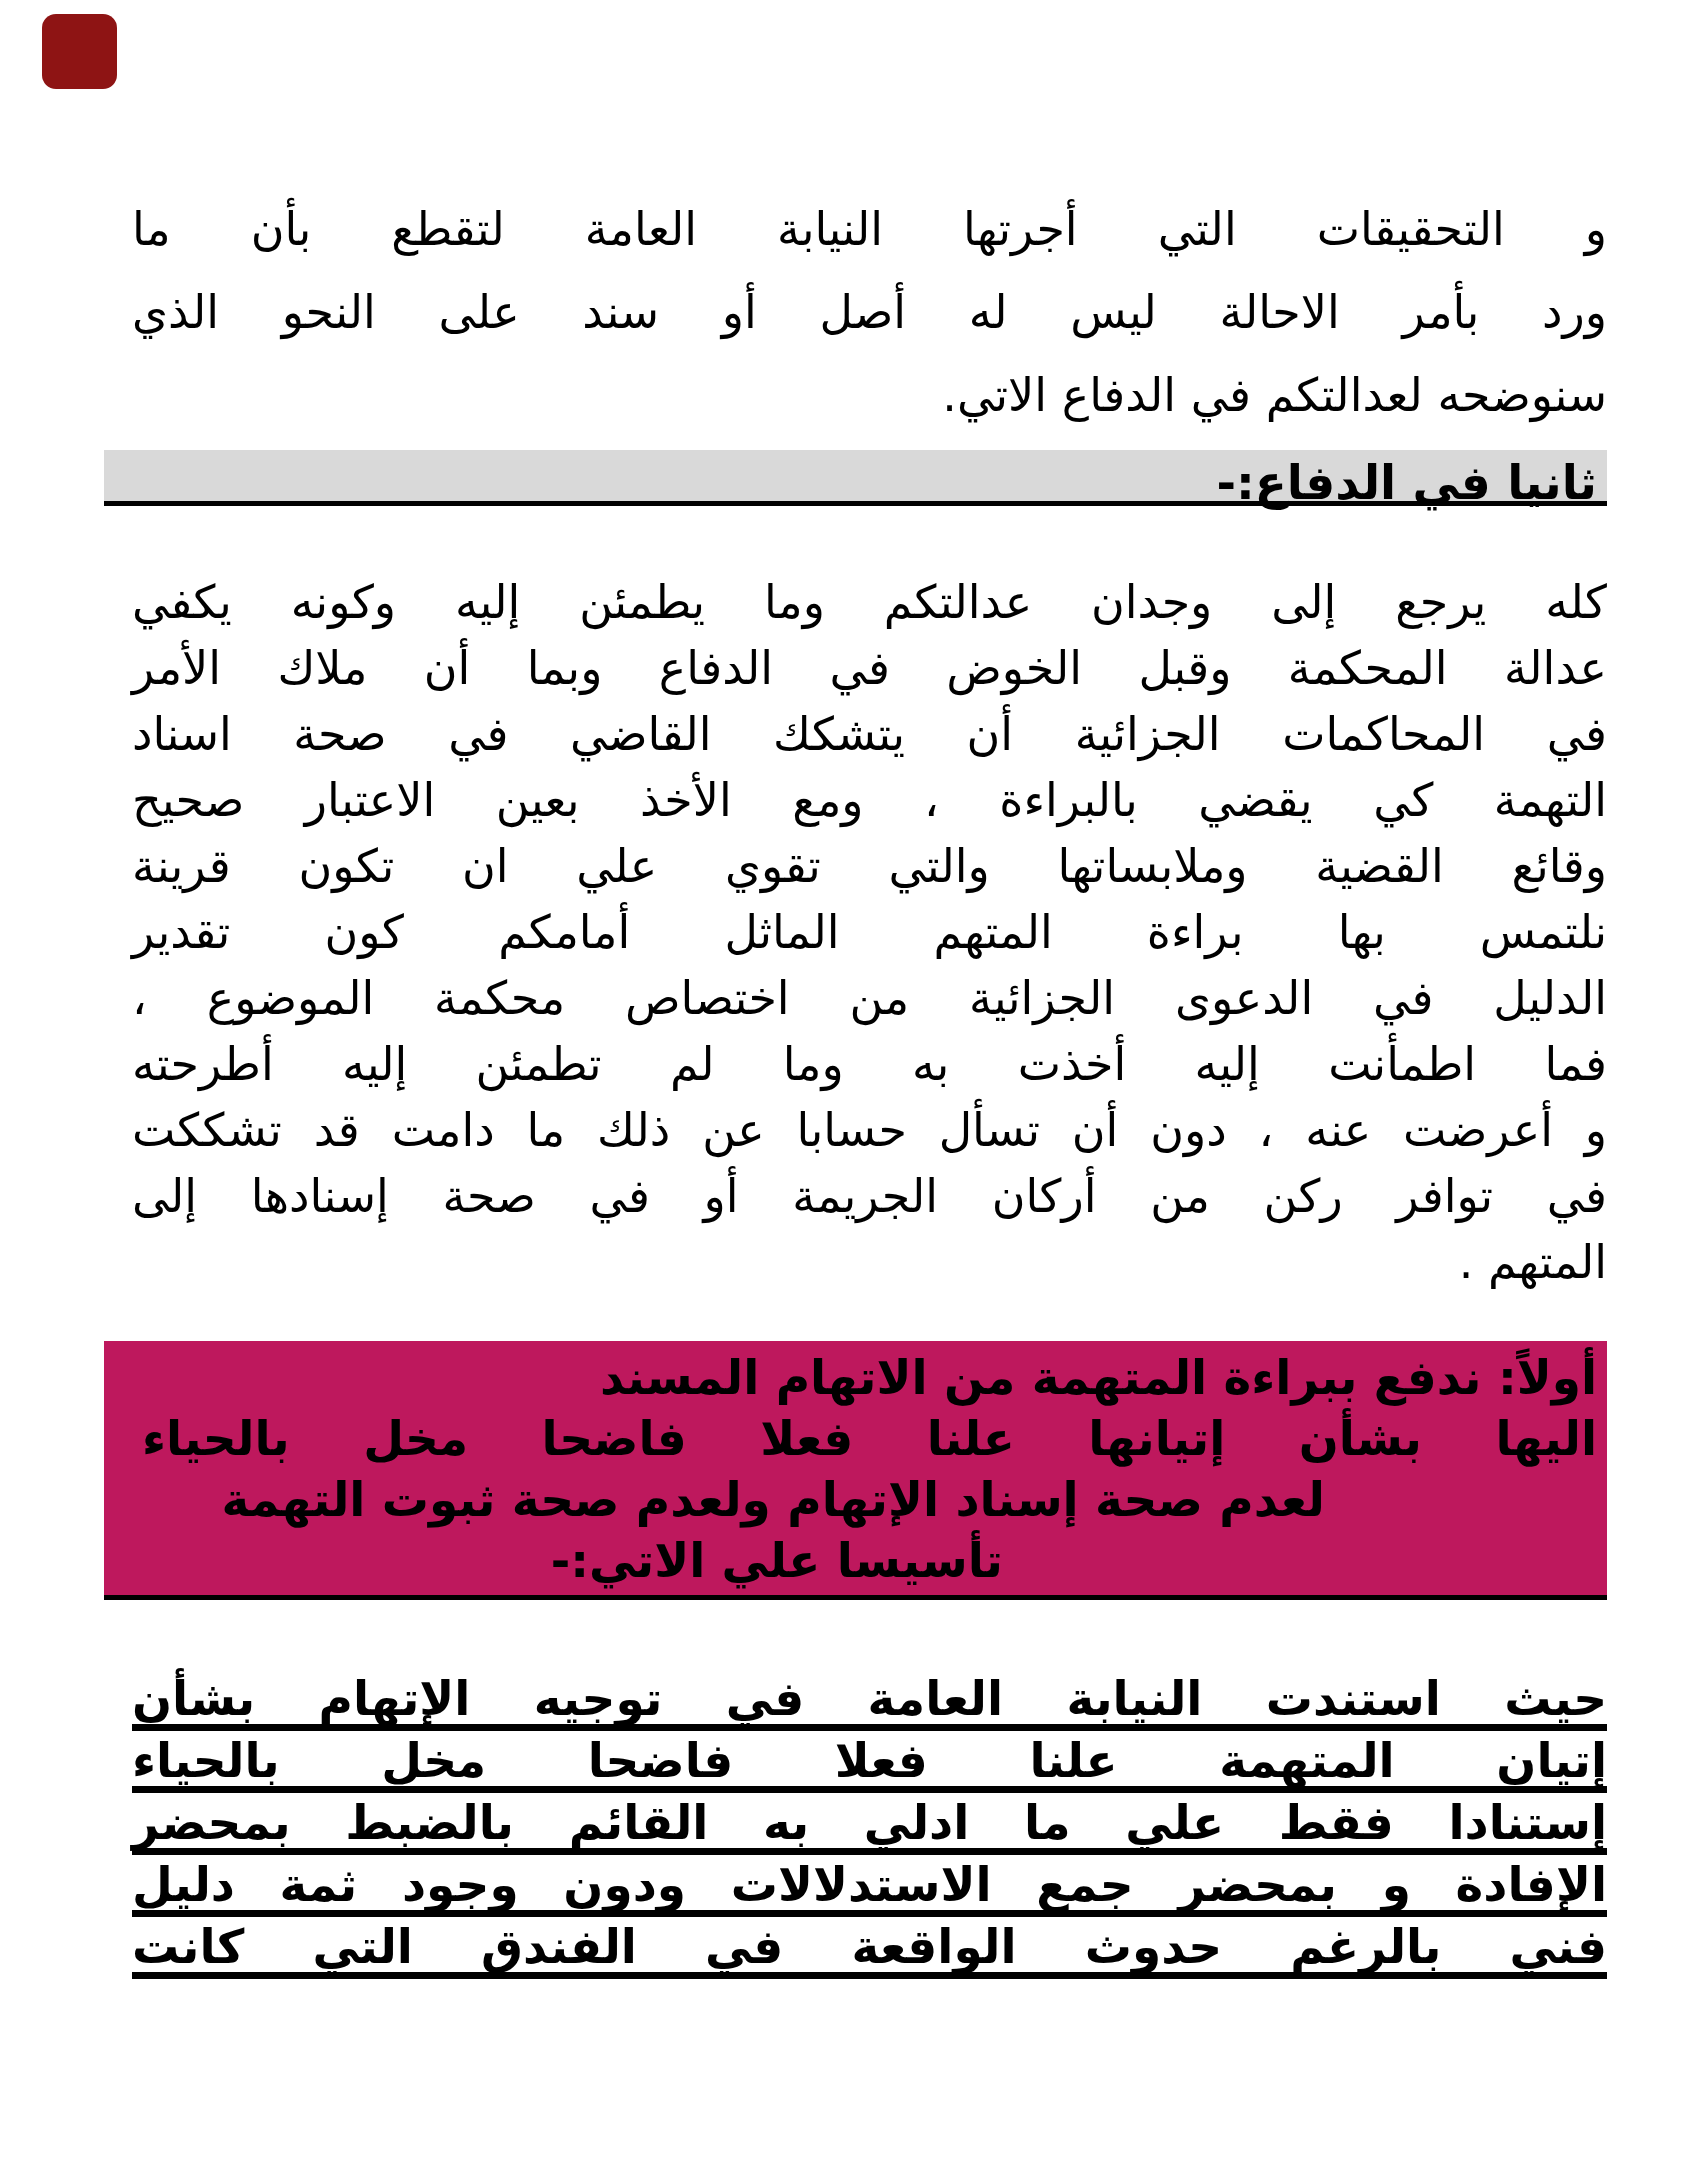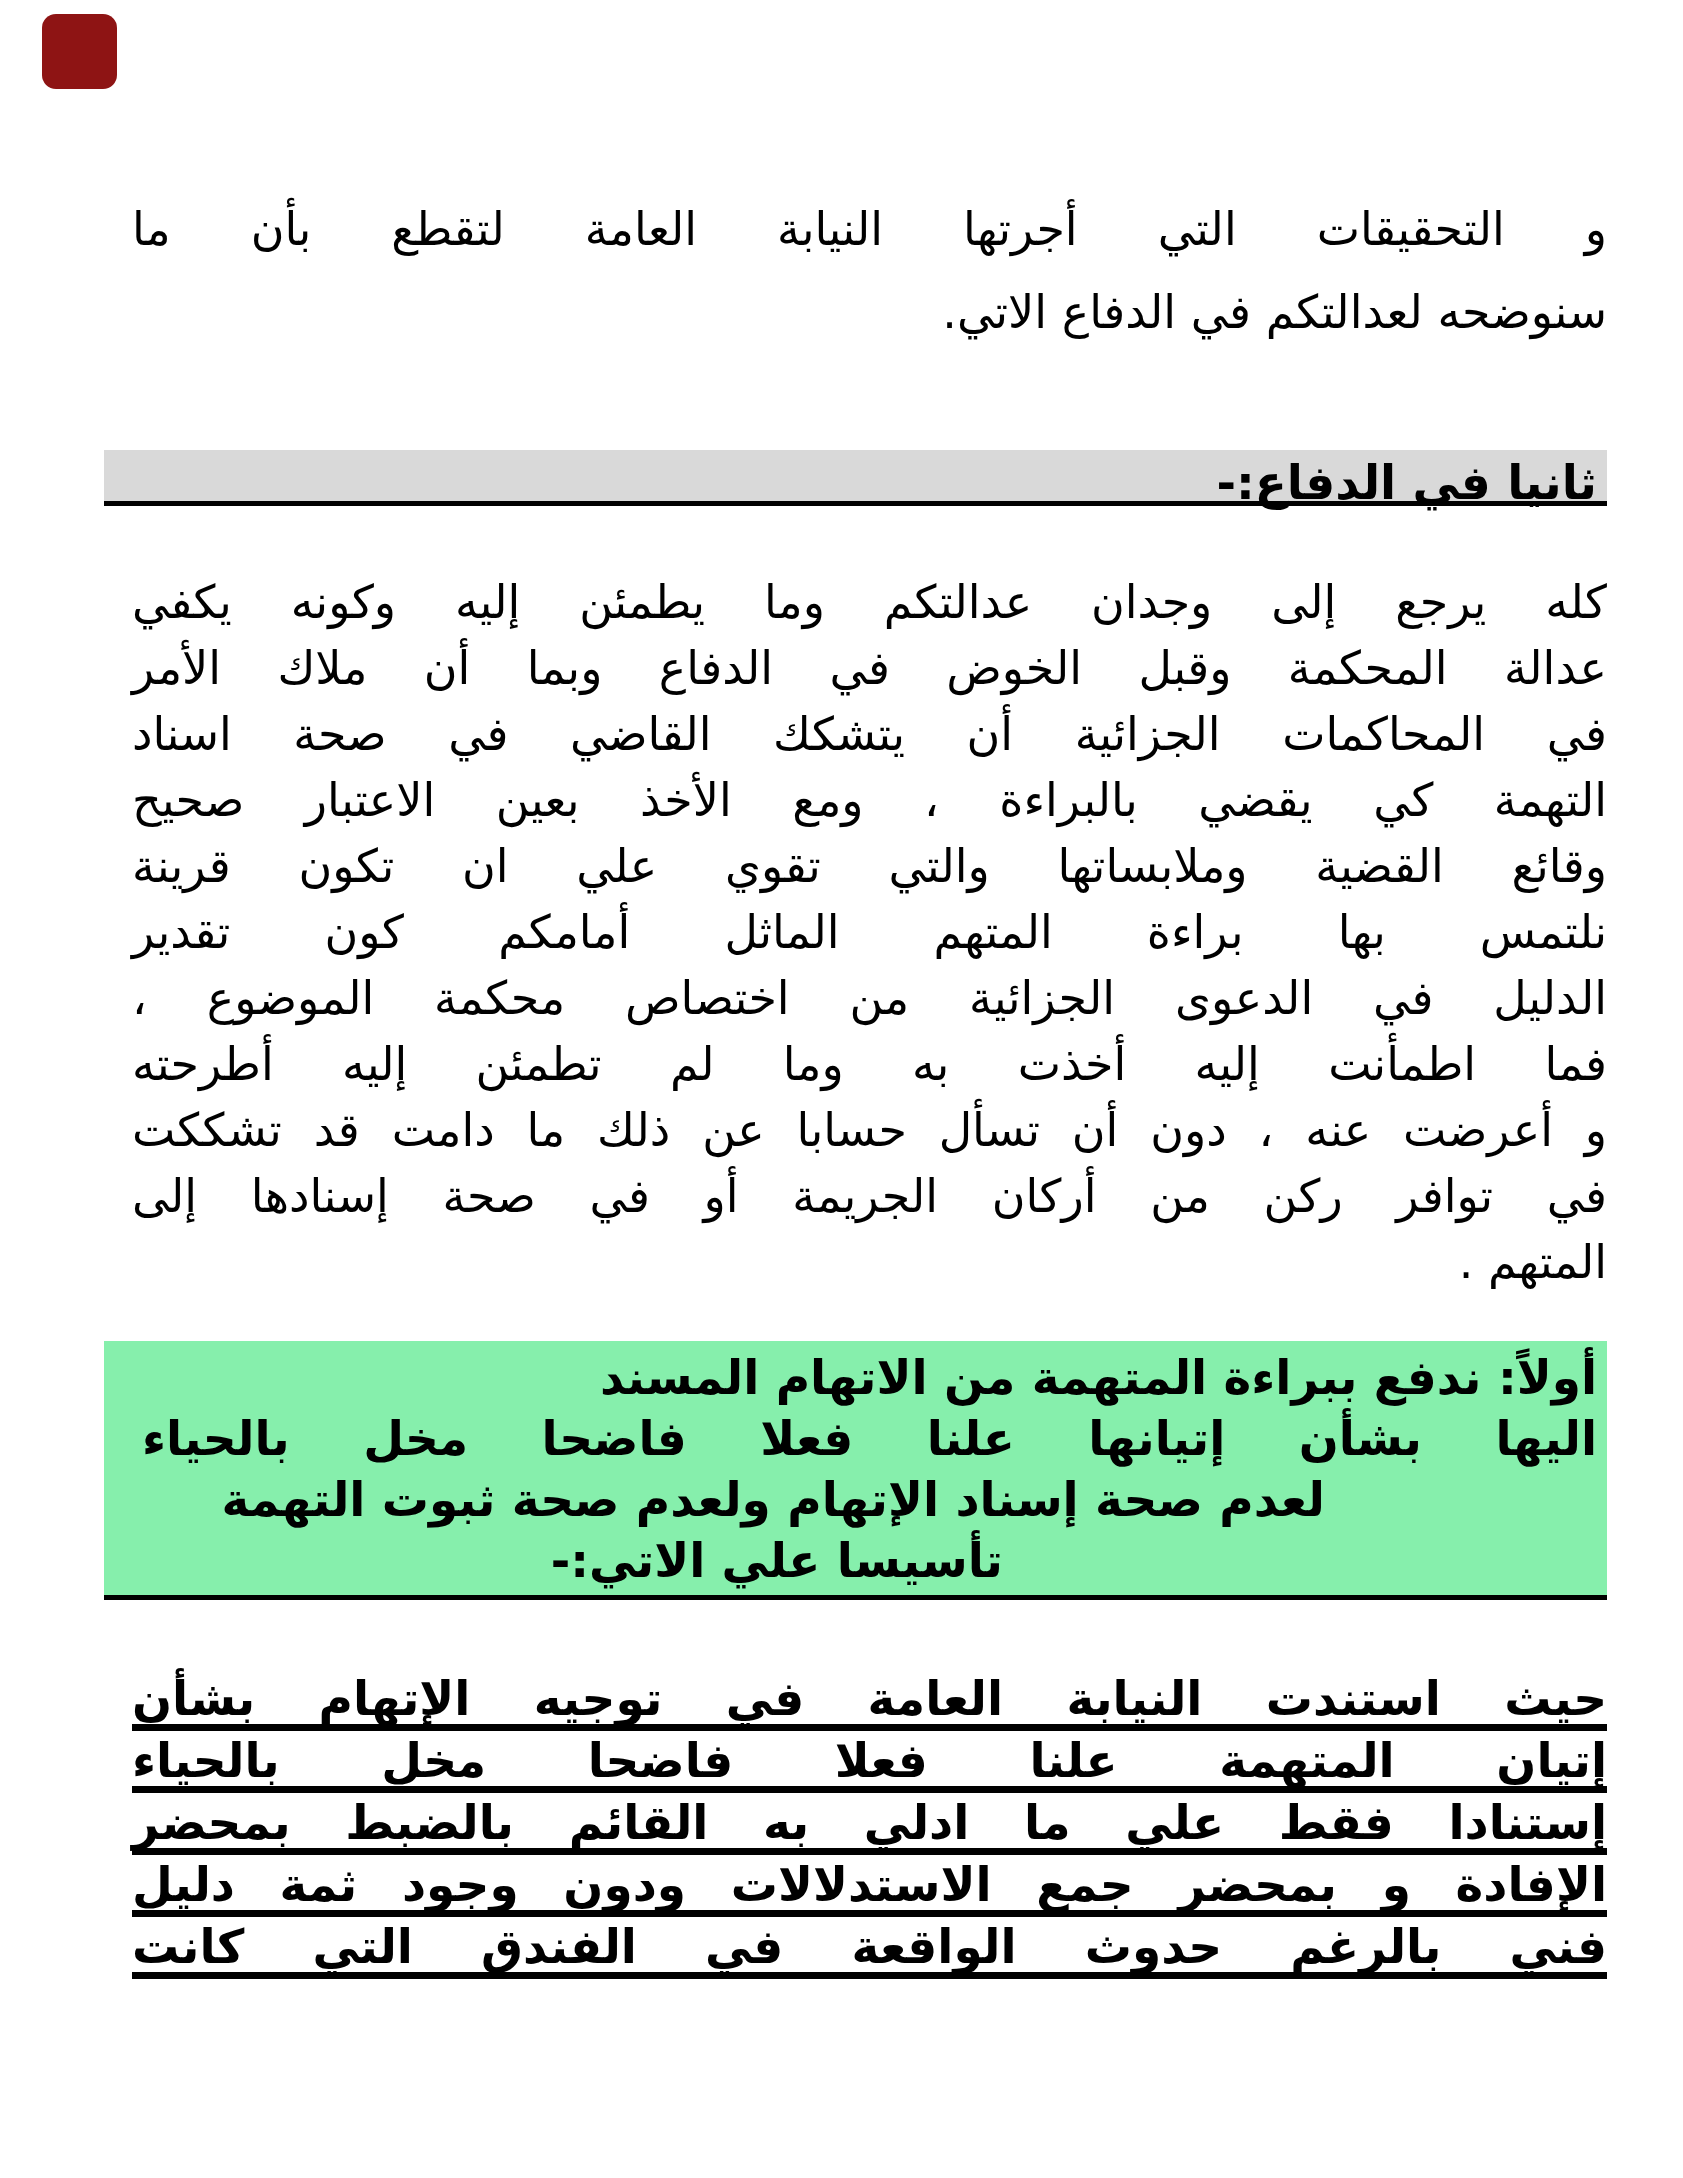--- a/index.html
+++ b/index.html
@@ -57,20 +57,21 @@
 </style>
 </head>
 <body>
 
 <div class="page">
 
   <div class="marker" style="background: rgb(142, 20, 20);"></div>
 
   <section class="col intro">
     <span class="line just">و التحقيقات التي أجرتها النيابة العامة لتقطع بأن ما</span>
+    <span class="line just">ورد بأمر الاحالة ليس له أصل أو سند على النحو الذي</span>
     <span class="line rightal">سنوضحه لعدالتكم في الدفاع الاتي.</span>
   </section>
 
   <div class="col band" style="background: rgb(217, 217, 217);">
     <span>ثانيا في الدفاع:-</span>
   </div>
 
   <section class="col defense">
     <span class="line just">كله يرجع إلى وجدان عدالتكم وما يطمئن إليه وكونه يكفي</span>
     <span class="line just">عدالة المحكمة وقبل الخوض في الدفاع وبما أن ملاك الأمر</span>
@@ -78,21 +79,21 @@
     <span class="line just">التهمة كي يقضي بالبراءة ، ومع الأخذ بعين الاعتبار صحيح</span>
     <span class="line just">وقائع القضية وملابساتها والتي تقوي علي ان تكون قرينة</span>
     <span class="line just">نلتمس بها براءة المتهم الماثل أمامكم كون تقدير</span>
     <span class="line just">الدليل في الدعوى الجزائية من اختصاص محكمة الموضوع ،</span>
     <span class="line just">فما اطمأنت إليه أخذت به وما لم تطمئن إليه أطرحته</span>
     <span class="line just">و أعرضت عنه ، دون أن تسأل حسابا عن ذلك ما دامت قد تشككت</span>
     <span class="line just">في توافر ركن من أركان الجريمة أو في صحة إسنادها إلى</span>
     <span class="line rightal">المتهم .</span>
   </section>
 
-  <div class="col plea" style="background: #86efac;">
+  <div class="col plea" style="background: #be185d;">
     <span class="line rightal">أولاً: ندفع ببراءة المتهمة من الاتهام المسند</span>
     <span class="line just">اليها بشأن إتيانها علنا فعلا فاضحا مخل بالحياء</span>
     <span class="line indent-a">لعدم صحة إسناد الإتهام ولعدم صحة ثبوت التهمة</span>
     <span class="line indent-b">تأسيسا علي الاتي:-</span>
   </div>
 
   <section class="col grounds">
     <span class="line uline">حيث استندت النيابة العامة في توجيه الإتهام بشأن</span>
     <span class="line uline">إتيان المتهمة علنا فعلا فاضحا مخل بالحياء</span>
     <span class="line uline">إستنادا فقط علي ما ادلي به القائم بالضبط بمحضر</span>

